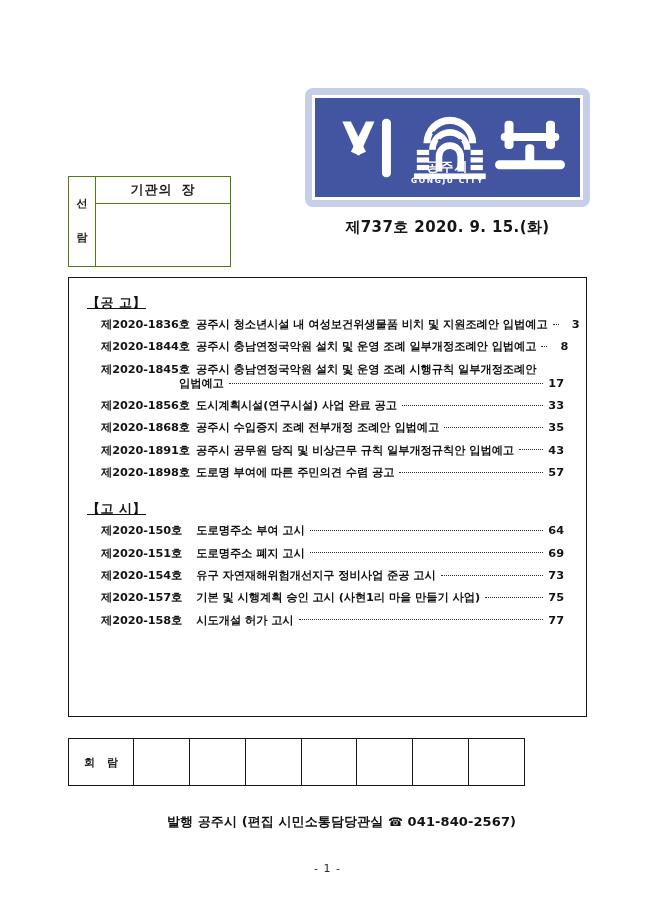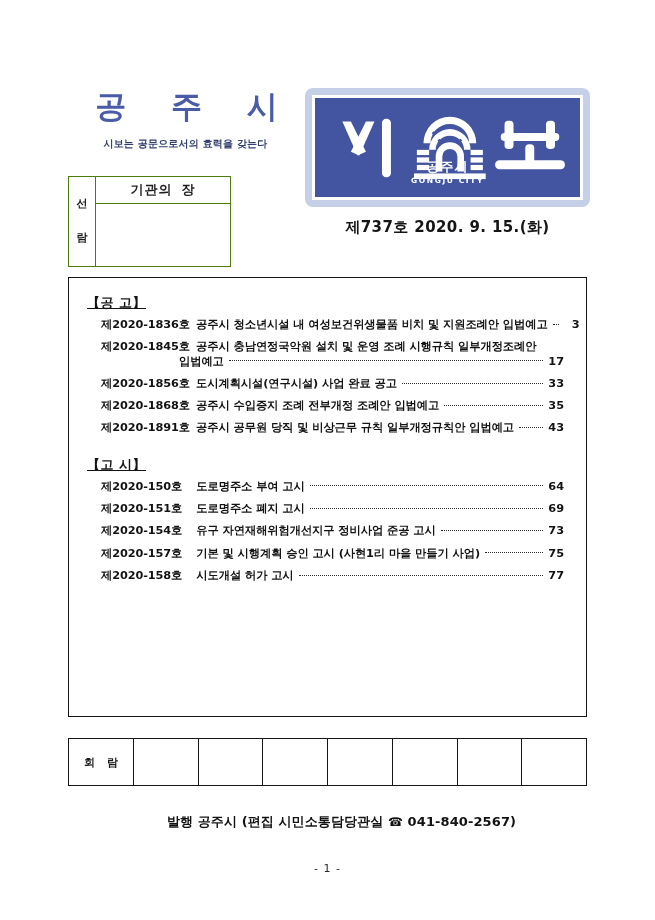--- a/index.html
+++ b/index.html
@@ -197,21 +197,21 @@
   }
 
   .gosi .toc-item { padding-left: 14px; }
   .gosi .toc-title { margin-left: 14px; }
 
   
   .hoeram-table {
     position: absolute;
     left: 68px;
     top: 738px;
-    width: 519px;
+    width: 457px;
     border-collapse: collapse;
     table-layout: fixed;
   }
   .hoeram-table td {
     border: 1px solid #161616;
     height: 46px;
     padding: 0;
   }
   .hoeram-label {
     text-align: center;
@@ -248,24 +248,20 @@
     letter-spacing: 1px;
   }
 </style>
 </head>
 <body>
 
 <div class="page">
 
   <div class="masthead">
 
-    <div class="brand-block">
-      <div class="brand-title">공 주 시</div>
-      <div class="brand-tagline">시보는 공문으로서의 효력을 갖는다</div>
-    </div>
 
     <table class="seonram-table">
       <tbody>
           <tr>
         <td class="seonram-label" rowspan="2">
           <span>선</span>
           <span class="gap"></span>
           <span>람</span>
         </td>
         <td class="seonram-head">기관의 장</td>
@@ -333,20 +329,26 @@
     <div class="section-head">【공  고】</div>
     <ul class="toc-list gonggo">
 
       <li class="toc-item">
         <span class="toc-no">제2020-1836호</span>
         <span class="toc-title">공주시 청소년시설 내 여성보건위생물품 비치 및 지원조례안 입법예고</span>
         <span class="toc-leader"></span>
         <span class="toc-page">3</span>
       </li>
 
+      <li class="toc-item">
+        <span class="toc-no">제2020-1844호</span>
+        <span class="toc-title">공주시 충남연정국악원 설치 및 운영 조례 일부개정조례안 입법예고</span>
+        <span class="toc-leader"></span>
+        <span class="toc-page">8</span>
+      </li>
 
       <li class="toc-item wrapped">
         <span class="toc-no">제2020-1845호</span>
         <span class="toc-title">공주시 충남연정국악원 설치 및 운영 조례 시행규칙 일부개정조례안</span>
         <span class="toc-leader none"></span>
       </li>
       <li class="toc-item cont">
         <span class="toc-title" style="margin-left:0;">입법예고</span>
         <span class="toc-leader"></span>
         <span class="toc-page">17</span>
@@ -366,20 +368,26 @@
         <span class="toc-page">35</span>
       </li>
 
       <li class="toc-item">
         <span class="toc-no">제2020-1891호</span>
         <span class="toc-title">공주시 공무원 당직 및 비상근무 규칙 일부개정규칙안 입법예고</span>
         <span class="toc-leader"></span>
         <span class="toc-page">43</span>
       </li>
 
+      <li class="toc-item">
+        <span class="toc-no">제2020-1898호</span>
+        <span class="toc-title">도로명 부여에 따른 주민의견 수렴 공고</span>
+        <span class="toc-leader"></span>
+        <span class="toc-page">57</span>
+      </li>
     </ul>
 
     <div class="section-head second">【고  시】</div>
     <ul class="toc-list gosi">
 
       <li class="toc-item">
         <span class="toc-no">제2020-150호</span>
         <span class="toc-title">도로명주소 부여 고시</span>
         <span class="toc-leader"></span>
         <span class="toc-page">64</span>

